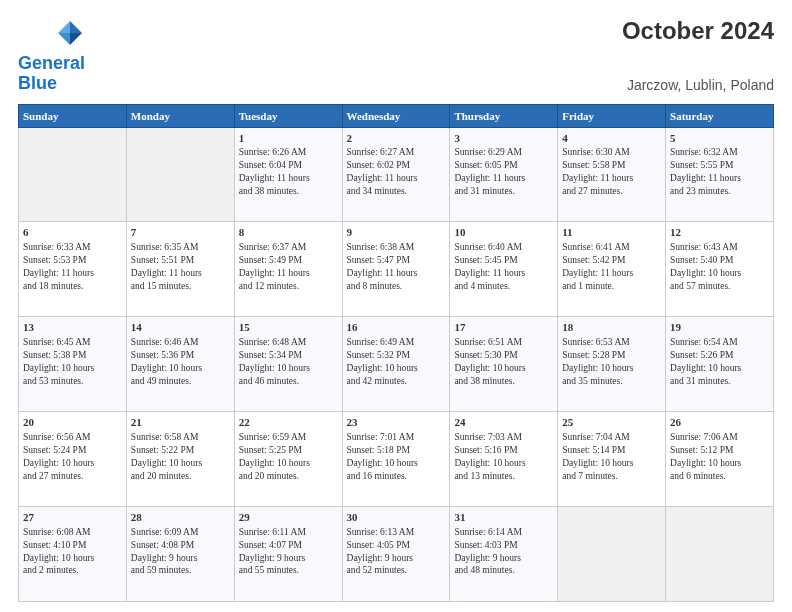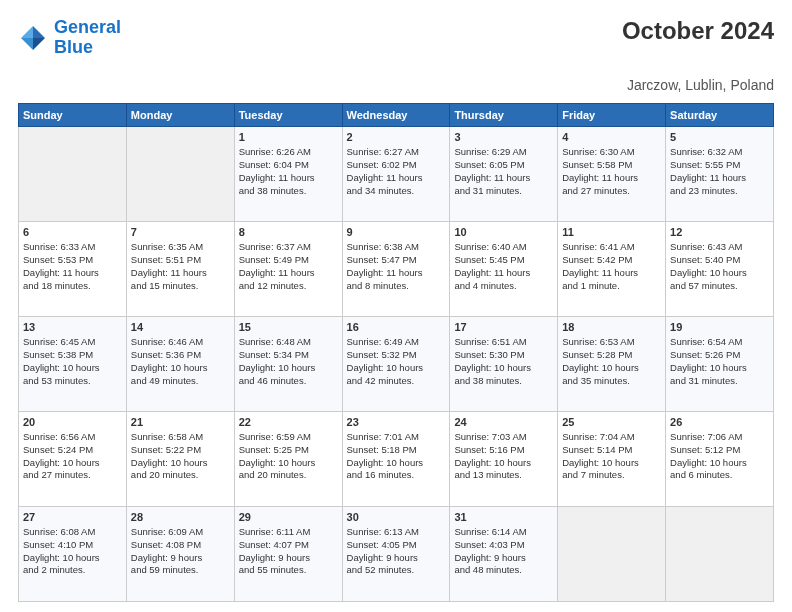--- a/index.html
+++ b/index.html
@@ -18,22 +18,23 @@
       flex-direction: column;
     }
     .header {
       display: flex;
       justify-content: space-between;
       align-items: flex-start;
       margin-bottom: 10px;
     }
     .logo {
       display: flex;
-      align-items: center;
+      align-items: flex-end;
       gap: 6px;
+      flex-direction: column;
     }
     .logo-text {
       font-size: 18px;
       font-weight: bold;
       color: #333;
       line-height: 1.1;
     }
     .logo-text span {
       color: #1a73c9;
     }
@@ -53,20 +54,21 @@
     .subtitle {
       font-size: 14px;
       color: #555;
       margin-top: 33px;
     }
     table {
       width: 100%;
       border-collapse: collapse;
       flex: 1;
       font-size: 10px;
+      font-family: Liberation Serif, serif;
     }
     thead tr th {
       background-color: #2a6db5;
       color: #fff;
       padding: 5px 4px;
       text-align: left;
       font-size: 11px;
       font-weight: bold;
       border: 1px solid #1a5090;
     }

